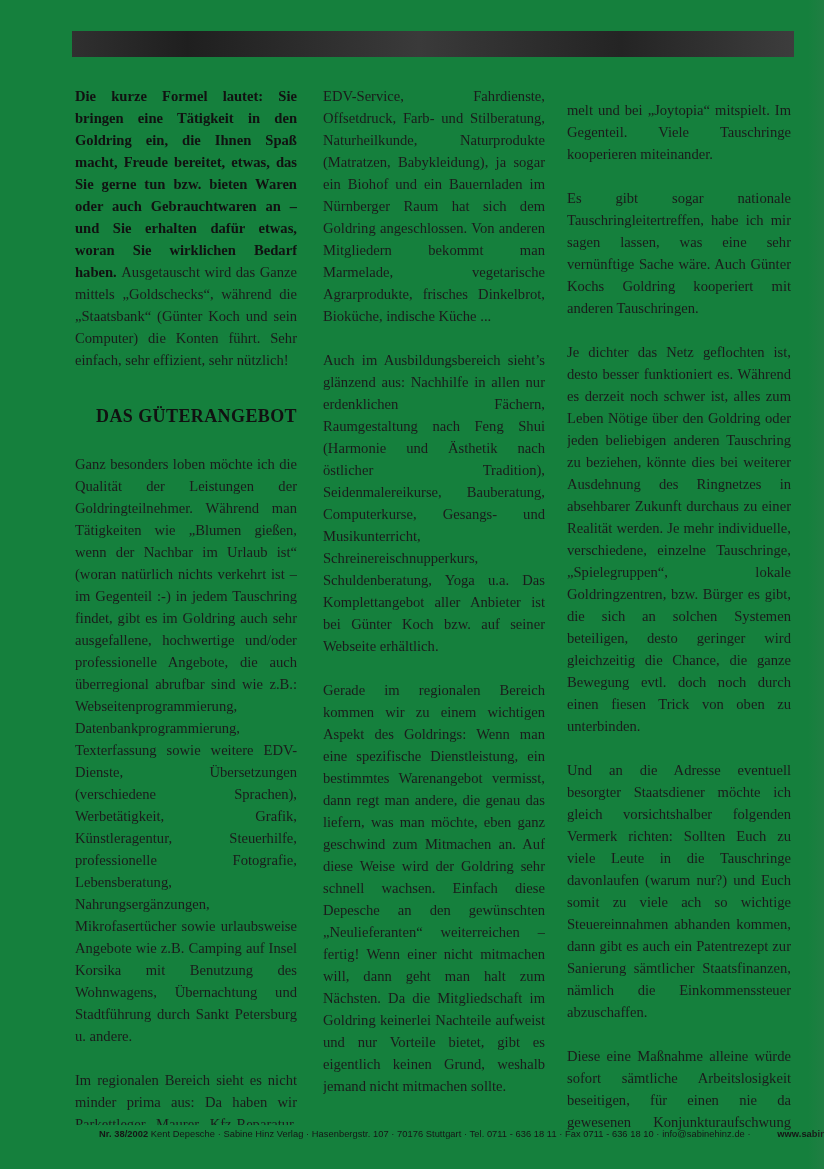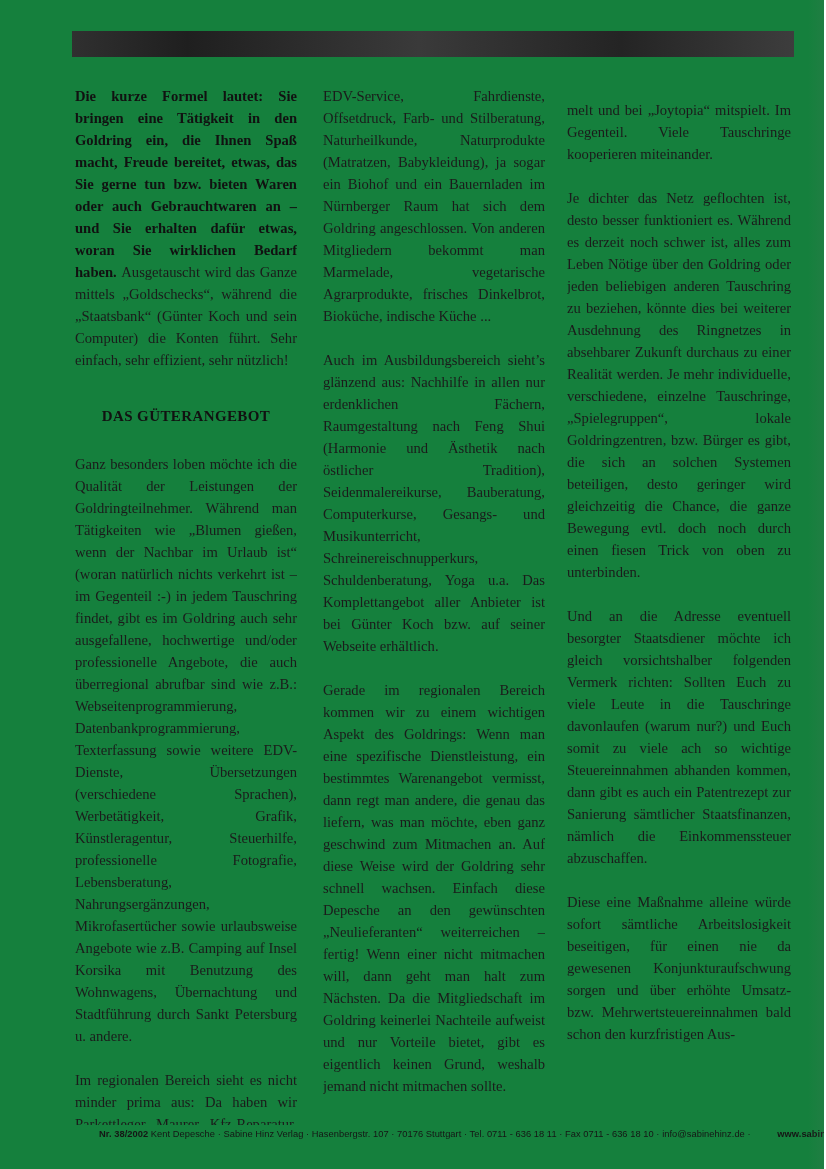--- a/index.html
+++ b/index.html
@@ -35,25 +35,25 @@
     line-height: 22px;
     color: #1b1b1b;
     hyphens: auto; -webkit-hyphens: auto;
   }
   .col1 { left: 75px; }
   .col2 { left: 323px; }
   .col3 { left: 567px; width: 224px; margin-top: 14px; }
   .para { margin: 0 0 22px 0; }
   .para strong { font-weight: bold; color: #111111; }
   .heading {
-    font-size: 15px;
+    font-size: 18px;
     font-weight: bold;
     color: #111111;
     letter-spacing: 0.4px;
-    text-align: center;
+    text-align: right;
     margin: 34px 0 26px 0;
     font-family: Liberation Serif, serif;
   }
   .page-number {
     position: absolute;
     left: 33px; top: 1122px;
     font-family: "Liberation Sans", "DejaVu Sans", sans-serif;
     font-weight: bold;
     font-size: 12px;
     color: #111111;
@@ -87,20 +87,21 @@
 
   <div class="col col2">
     <p class="para">EDV-Service, Fahrdienste, Offsetdruck, Farb- und Stilberatung, Naturheilkunde, Naturprodukte (Matratzen, Babykleidung), ja sogar ein Biohof und ein Bauernladen im Nürnberger Raum hat sich dem Goldring angeschlossen. Von anderen Mitgliedern bekommt man Marmelade, vegetarische Agrarprodukte, frisches Dinkelbrot, Bioküche, indische Küche ...</p>
     <p class="para">Auch im Ausbildungsbereich sieht’s glänzend aus: Nachhilfe in allen nur erdenklichen Fächern, Raumgestaltung nach Feng Shui (Harmonie und Ästhetik nach östlicher Tradition), Seidenmalereikurse, Bauberatung, Computerkurse, Gesangs- und Musikunterricht, Schreinereischnupperkurs, Schuldenberatung, Yoga u.a. Das Komplettangebot aller Anbieter ist bei Günter Koch bzw. auf seiner Webseite erhältlich.</p>
     <p class="para">Gerade im regionalen Bereich kommen wir zu einem wichtigen Aspekt des Goldrings: Wenn man eine spezifische Dienstleistung, ein bestimmtes Warenangebot vermisst, dann regt man andere, die genau das liefern, was man möchte, eben ganz geschwind zum Mitmachen an. Auf diese Weise wird der Goldring sehr schnell wachsen. Einfach diese Depesche an den gewünschten „Neulieferanten“ weiterreichen – fertig! Wenn einer nicht mitmachen will, dann geht man halt zum Nächsten. Da die Mitgliedschaft im Goldring keinerlei Nachteile aufweist und nur Vorteile bietet, gibt es eigentlich keinen Grund, weshalb jemand nicht mitmachen sollte.</p>
     <p class="para">Es spricht auch nichts gegen eine parallel laufende Mitgliedschaft in einem örtlichen Tauschring, während man im sich im Goldring tum-</p>
   </div>
 
   <div class="col col3">
     <p class="para">melt und bei „Joytopia“ mitspielt. Im Gegenteil. Viele Tauschringe kooperieren miteinander.</p>
+    <p class="para">Es gibt sogar nationale Tauschringleitertreffen, habe ich mir sagen lassen, was eine sehr vernünftige Sache wäre. Auch Günter Kochs Goldring kooperiert mit anderen Tauschringen.</p>
     <p class="para">Je dichter das Netz geflochten ist, desto besser funktioniert es. Während es derzeit noch schwer ist, alles zum Leben Nötige über den Goldring oder jeden beliebigen anderen Tauschring zu beziehen, könnte dies bei weiterer Ausdehnung des Ringnetzes in absehbarer Zukunft durchaus zu einer Realität werden. Je mehr individuelle, verschiedene, einzelne Tauschringe, „Spielegruppen“, lokale Goldringzentren, bzw. Bürger es gibt, die sich an solchen Systemen beteiligen, desto geringer wird gleichzeitig die Chance, die ganze Bewegung evtl. doch noch durch einen fiesen Trick von oben zu unterbinden.</p>
     <p class="para">Und an die Adresse eventuell besorgter Staatsdiener möchte ich gleich vorsichtshalber folgenden Vermerk richten: Sollten Euch zu viele Leute in die Tauschringe davonlaufen (warum nur?) und Euch somit zu viele ach so wichtige Steuereinnahmen abhanden kommen, dann gibt es auch ein Patentrezept zur Sanierung sämtlicher Staatsfinanzen, nämlich die Einkommenssteuer abzuschaffen.</p>
     <p class="para">Diese eine Maßnahme alleine würde sofort sämtliche Arbeitslosigkeit beseitigen, für einen nie da gewesenen Konjunkturaufschwung sorgen und über erhöhte Umsatz- bzw. Mehrwertsteuereinnahmen bald schon den kurzfristigen Aus-</p>
   </div>
 
   <div class="page-number">11</div>
 
   <div class="footer-line"><b>Nr. 38/2002</b><span> Kent Depesche · Sabine Hinz Verlag · Hasenbergstr. 107 · 70176 Stuttgart · Tel. 0711 - 636 18 11 · Fax 0711 - 636 18 10 · info@sabinehinz.de · </span><b>www.sabinehinz.de</b></div>
 
   <div class="scan-edge-right"></div>

